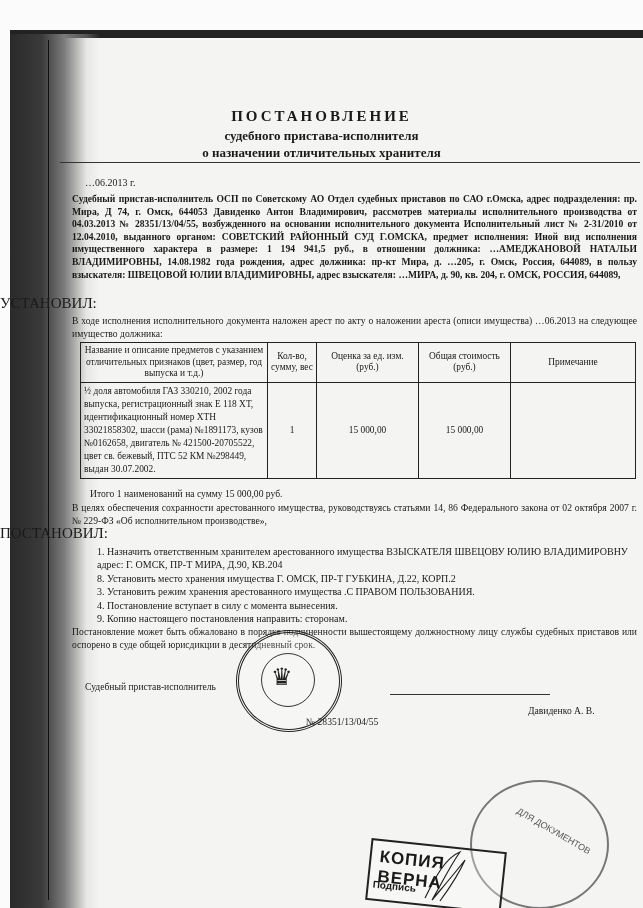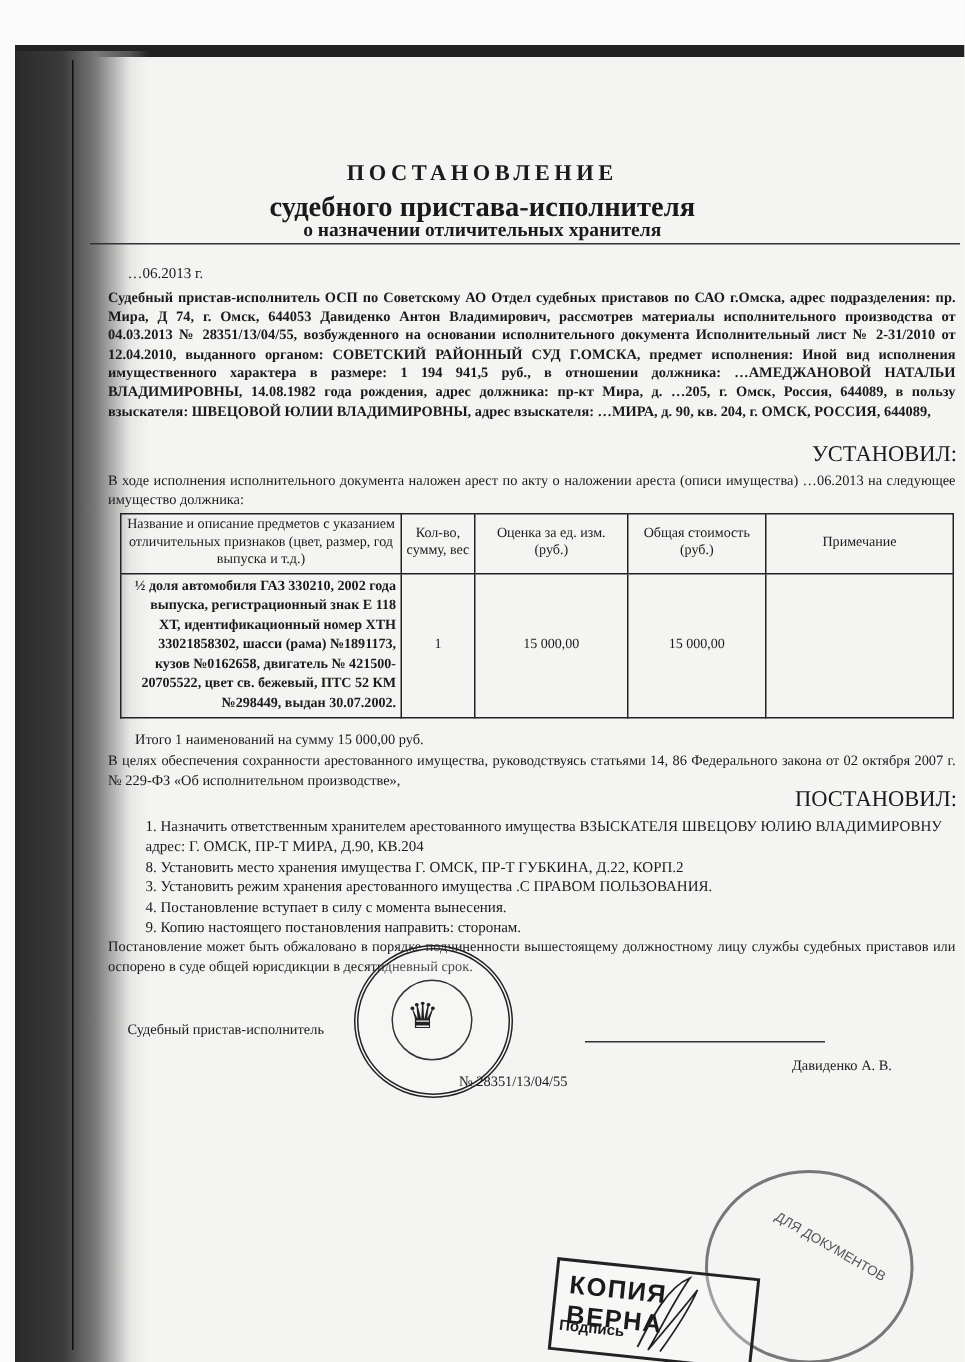--- a/index.html
+++ b/index.html
@@ -6,33 +6,33 @@
   body{width:643px;height:908px;background:#fbfbfb;position:relative;overflow:hidden;
        font-family:"Liberation Serif","DejaVu Serif",serif;color:#1a1a1a;}
   .page{position:absolute;left:10px;top:34px;width:633px;height:874px;background:#f4f4f2;}
   .topbar{position:absolute;left:10px;top:30px;width:633px;height:8px;background:#222;}
   .scan-shadow{position:absolute;left:10px;top:34px;width:90px;height:874px;
      background:linear-gradient(to right,#2a2a2a 0%,#3a3a3a 35%,#7a7a7a 60%,rgba(200,200,200,0.3) 85%,rgba(244,244,242,0) 100%);}
   .shadow-line{position:absolute;left:48px;top:40px;width:1px;height:860px;background:#111;}
   .content{position:absolute;left:0;top:0;width:643px;height:908px;}
   .title{position:absolute;left:0;width:643px;text-align:center;font-weight:bold;}
   #t1{top:108px;font-size:15px;letter-spacing:3px;}
-  #t2{top:128px;font-size:19px;}
+  #t2{top:128px;font-size:13px;}
   #t3{top:145px;font-size:13px;}
   .rule{position:absolute;left:60px;top:162px;width:580px;height:1px;background:#333;}
   .date{position:absolute;left:85px;top:177px;font-size:10px;}
   .para{position:absolute;font-size:9.6px;line-height:12.6px;text-align:justify;}
   #p1{left:72px;top:193px;width:565px;font-weight:bold;}
-  .heading{position:absolute;left:0;width:638px;text-align:right;font-size:15px;}
+  .heading{position:absolute;left:0;width:638px;text-align:left;font-size:15px;}
   #h1{top:295px;}
   #p2{left:72px;top:315px;width:565px;}
   table{position:absolute;left:80px;top:342px;width:556px;border-collapse:collapse;font-size:9.4px;}
   td,th{border:1px solid #222;padding:2px 3px;vertical-align:middle;font-weight:normal;}
   th{text-align:center;line-height:11.5px;}
-  td.desc{line-height:13px;text-align:right;font-weight:bold;}
+  td.desc{line-height:13px;text-align:left;}
   td.c{text-align:center;}
   #p3{left:90px;top:488px;width:550px;}
   #p4{left:72px;top:502px;width:565px;}
   #h2{top:525px;}
   .list{position:absolute;left:72px;top:545px;width:565px;font-size:10px;line-height:13.4px;}
   .list div{padding-left:25px;}
   #p5{left:72px;top:626px;width:565px;}
   .sig-label{position:absolute;left:85px;top:681px;font-size:9.6px;}
   .sig-line{position:absolute;left:390px;top:694px;width:160px;height:1px;background:#333;}
   .sig-name{position:absolute;left:528px;top:681px;font-size:9.6px;margin-top:24px;}

